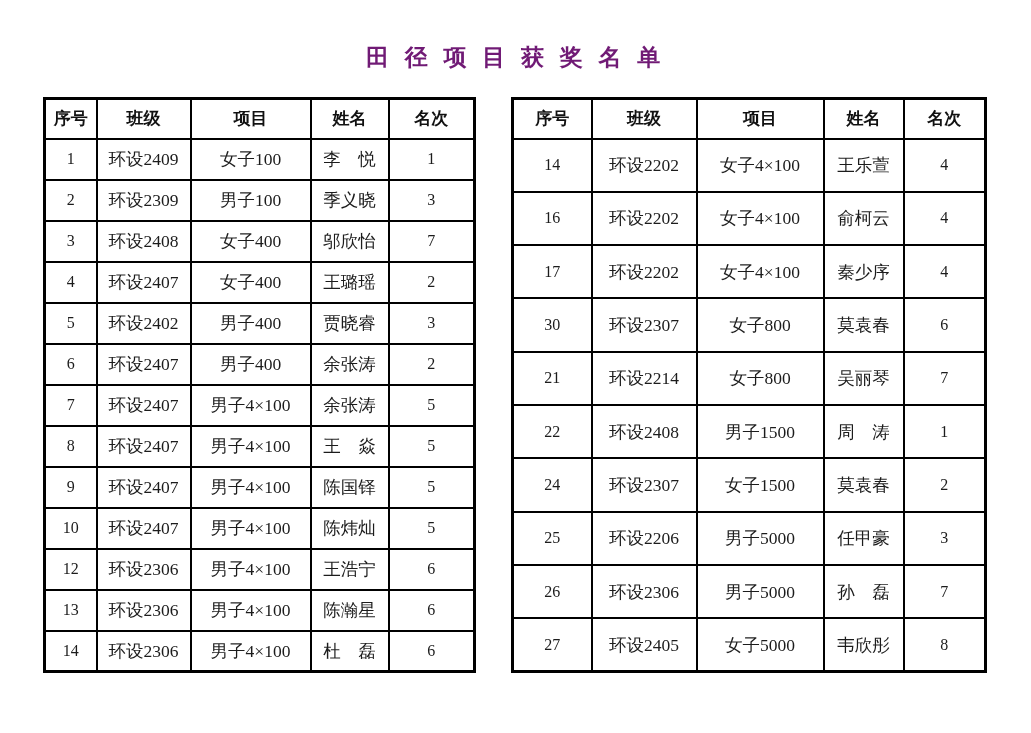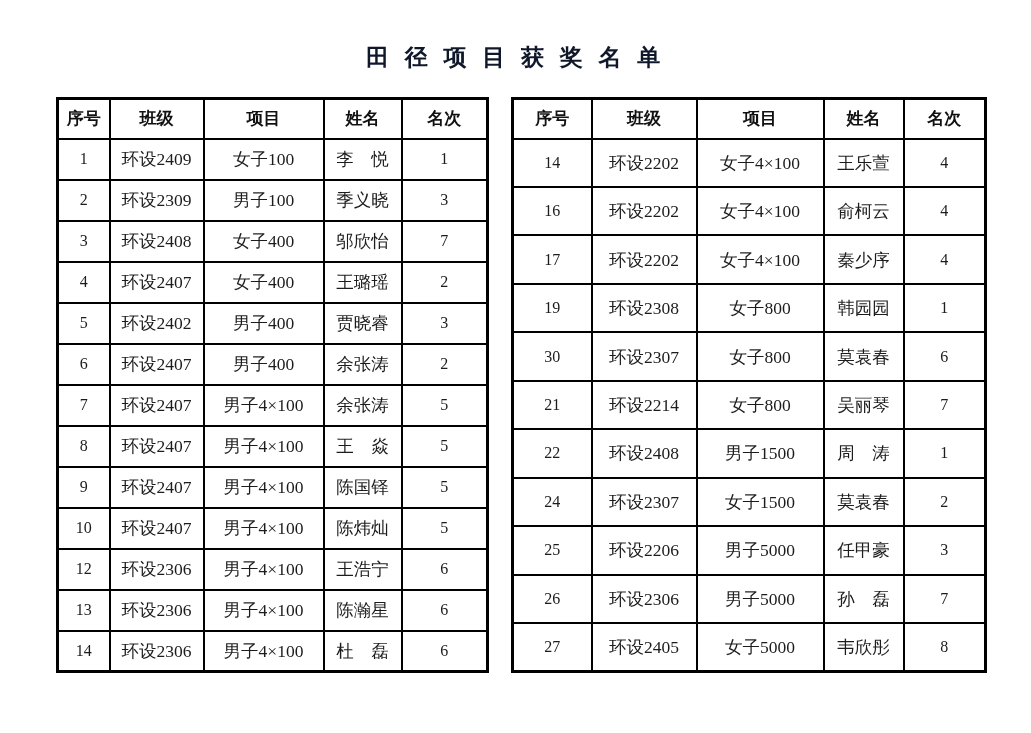--- a/index.html
+++ b/index.html
@@ -12,27 +12,27 @@
     font-family: "Liberation Serif", "DejaVu Serif", serif;
     color: #1c1c1c;
     overflow: hidden;
   }
   .title {
     margin-top: 42px;
     text-align: center;
     font-size: 23px;
     font-weight: bold;
     letter-spacing: 5px;
-    color: #0f172a;
+    color: #701a75;
     white-space: pre;
   }
   .tables {
     display: flex;
     justify-content: space-between;
-    margin: 24px 44px 0 56px;
+    margin: 24px 44px 0 43px;
   }
   table.awards-table {
     border-collapse: collapse;
     border: 3px solid #000000;
     table-layout: fixed;
     background: #ffffff;
   }
   table.awards-table.left  { width: 430px; }
   table.awards-table.right { width: 473px; }
   .awards-table th, .awards-table td {
@@ -208,27 +208,20 @@
             <td data-name="rank-cell">4</td>
           </tr>
           <tr data-name="table-row">
             <td data-name="index-cell">17</td>
             <td data-name="class-cell">环设2202</td>
             <td data-name="event-cell">女子4×100</td>
             <td data-name="name-cell">秦少序</td>
             <td data-name="rank-cell">4</td>
           </tr>
           <tr data-name="table-row">
-            <td data-name="index-cell">19</td>
-            <td data-name="class-cell">环设2308</td>
-            <td data-name="event-cell">女子800</td>
-            <td data-name="name-cell">韩园园</td>
-            <td data-name="rank-cell">1</td>
-          </tr>
-          <tr data-name="table-row">
             <td data-name="index-cell">30</td>
             <td data-name="class-cell">环设2307</td>
             <td data-name="event-cell">女子800</td>
             <td data-name="name-cell">莫袁春</td>
             <td data-name="rank-cell">6</td>
           </tr>
           <tr data-name="table-row">
             <td data-name="index-cell">21</td>
             <td data-name="class-cell">环设2214</td>
             <td data-name="event-cell">女子800</td>

